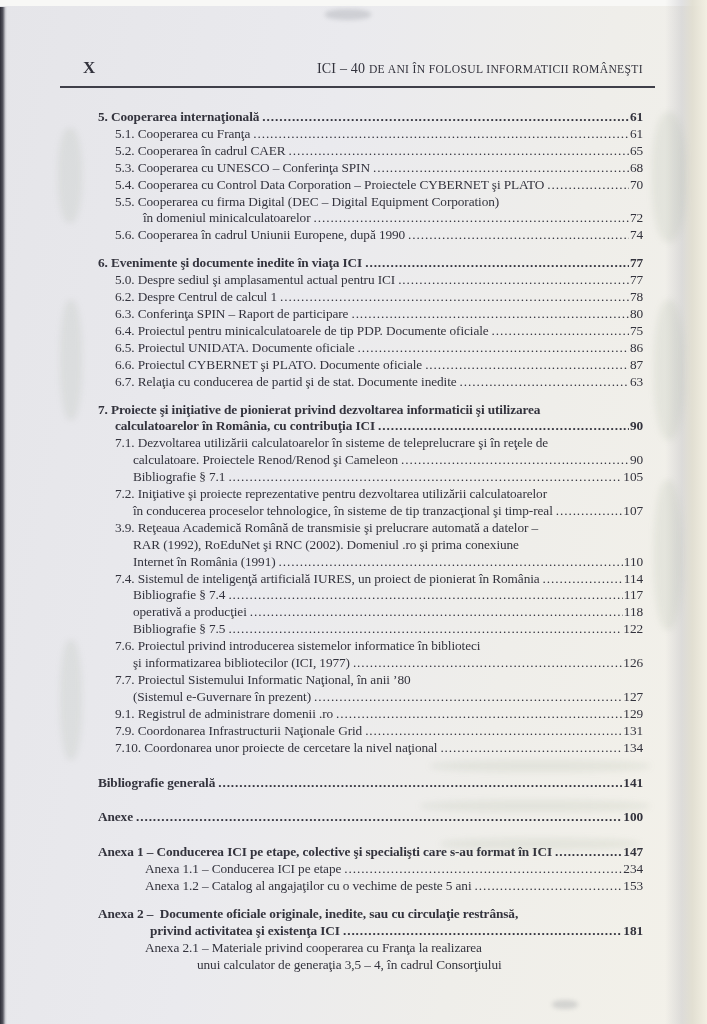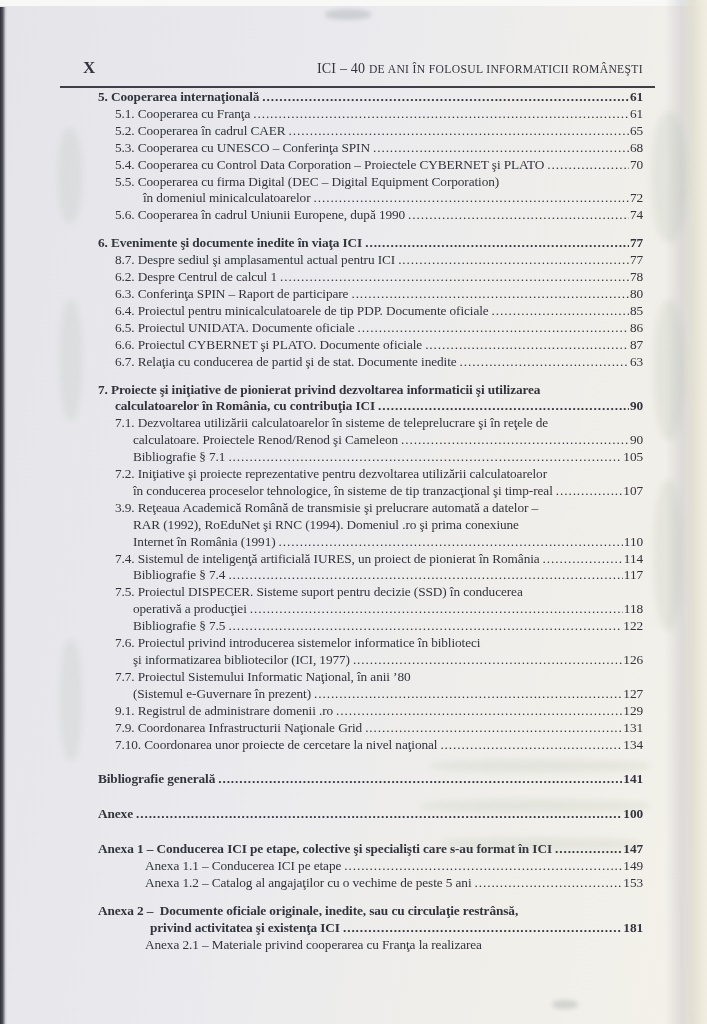--- a/index.html
+++ b/index.html
@@ -17,21 +17,21 @@
     background:linear-gradient(to right,rgba(170,170,178,0) 0%,rgba(165,165,174,.28) 40%,rgba(223,220,206,.85) 65%,#f2efe2 100%);}
   .smudge{position:absolute;filter:blur(3px);border-radius:45%;background:rgba(122,140,104,.10);}
   .smudge.gray{background:rgba(95,100,112,.20);filter:blur(2px);}
   
   .hdr{position:absolute;left:83px;right:64px;top:58px;display:flex;justify-content:space-between;align-items:baseline;}
   .pageno{font-weight:700;font-size:17px;letter-spacing:.5px;}
   .rtitle{font-size:11.6px;letter-spacing:.35px;white-space:nowrap;text-align:center;}
   .rtitle .lead{font-size:14px;letter-spacing:.2px;}
   .rule{position:absolute;left:60px;right:52px;top:86px;height:2px;background:var(--rule,#3f3f49);}
   
-  .toc{position:absolute;left:98px;top:89px;width:545px;font-size:13.3px;line-height:16.9px;letter-spacing:-.1px;}
+  .toc{position:absolute;left:98px;top:109px;width:545px;font-size:13.3px;line-height:16.9px;letter-spacing:-.1px;}
   .row{display:flex;align-items:baseline;}
   .row.b{font-weight:700;}
   .gap-md{margin-top:11px;}
   .gap-lg{margin-top:18px;}
   .i0{padding-left:0}.i1{padding-left:17px}.i2{padding-left:35px}.i3{padding-left:45px}
   .i4{padding-left:47px}.i5{padding-left:99px}.i6{padding-left:52px}
   .t{white-space:nowrap;}
   .leader{flex:1 1 auto;overflow:hidden;white-space:nowrap;margin:0 1px 0 3px;letter-spacing:.9px;min-width:5px;}
   .leader::before{content:"................................................................................................................................................................................";}
   .pg{white-space:nowrap;}
@@ -85,38 +85,38 @@
         <span class="t">5.6. Cooperarea în cadrul Uniunii Europene, după 1990</span>
         <span class="leader"></span>
         <span class="pg">74</span>
       </div>
       <div class="row i0 b gap-md">
         <span class="t">6. Evenimente şi documente inedite în viaţa ICI</span>
         <span class="leader"></span>
         <span class="pg">77</span>
       </div>
       <div class="row i1">
-        <span class="t">8.7. Despre sediul şi amplasamentul actual pentru ICI</span>
+        <span class="t">5.0. Despre sediul şi amplasamentul actual pentru ICI</span>
         <span class="leader"></span>
         <span class="pg">77</span>
       </div>
       <div class="row i1">
         <span class="t">6.2. Despre Centrul de calcul 1</span>
         <span class="leader"></span>
         <span class="pg">78</span>
       </div>
       <div class="row i1">
         <span class="t">6.3. Conferinţa SPIN – Raport de participare</span>
         <span class="leader"></span>
         <span class="pg">80</span>
       </div>
       <div class="row i1">
         <span class="t">6.4. Proiectul pentru minicalculatoarele de tip PDP. Documente oficiale</span>
         <span class="leader"></span>
-        <span class="pg">85</span>
+        <span class="pg">75</span>
       </div>
       <div class="row i1">
         <span class="t">6.5. Proiectul UNIDATA. Documente oficiale</span>
         <span class="leader"></span>
         <span class="pg">86</span>
       </div>
       <div class="row i1">
         <span class="t">6.6. Proiectul CYBERNET şi PLATO. Documente oficiale</span>
         <span class="leader"></span>
         <span class="pg">87</span>
@@ -152,39 +152,36 @@
       </div>
       <div class="row i2">
         <span class="t">în conducerea proceselor tehnologice, în sisteme de tip tranzacţional şi timp-real</span>
         <span class="leader"></span>
         <span class="pg">107</span>
       </div>
       <div class="row i1">
         <span class="t">3.9. Reţeaua Academică Română de transmisie şi prelucrare automată a datelor –</span>
       </div>
       <div class="row i2">
-        <span class="t">RAR (1992), RoEduNet şi RNC (1994). Domeniul .ro şi prima conexiune</span>
+        <span class="t">RAR (1992), RoEduNet şi RNC (2002). Domeniul .ro şi prima conexiune</span>
       </div>
       <div class="row i2">
         <span class="t">Internet în România (1991)</span>
         <span class="leader"></span>
         <span class="pg">110</span>
       </div>
       <div class="row i1">
         <span class="t">7.4. Sistemul de inteligenţă artificială IURES, un proiect de pionierat în România</span>
         <span class="leader"></span>
         <span class="pg">114</span>
       </div>
       <div class="row i2">
         <span class="t">Bibliografie § 7.4</span>
         <span class="leader"></span>
         <span class="pg">117</span>
-      </div>
-      <div class="row i1">
-        <span class="t">7.5. Proiectul DISPECER. Sisteme suport pentru decizie (SSD) în conducerea</span>
       </div>
       <div class="row i2">
         <span class="t">operativă a producţiei</span>
         <span class="leader"></span>
         <span class="pg">118</span>
       </div>
       <div class="row i2">
         <span class="t">Bibliografie § 7.5</span>
         <span class="leader"></span>
         <span class="pg">122</span>
@@ -231,37 +228,40 @@
         <span class="pg">100</span>
       </div>
       <div class="row i0 b gap-lg">
         <span class="t">Anexa 1 – Conducerea ICI pe etape, colective şi specialişti care s-au format în ICI</span>
         <span class="leader"></span>
         <span class="pg">147</span>
       </div>
       <div class="row i4">
         <span class="t">Anexa 1.1 – Conducerea ICI pe etape</span>
         <span class="leader"></span>
-        <span class="pg">149</span>
+        <span class="pg">234</span>
       </div>
       <div class="row i4">
         <span class="t">Anexa 1.2 – Catalog al angajaţilor cu o vechime de peste 5 ani</span>
         <span class="leader"></span>
         <span class="pg">153</span>
       </div>
       <div class="row i0 b gap-md">
         <span class="t">Anexa 2 – &nbsp;Documente oficiale originale, inedite, sau cu circulaţie restrânsă,</span>
       </div>
       <div class="row i6 b">
         <span class="t">privind activitatea şi existenţa ICI</span>
         <span class="leader"></span>
         <span class="pg">181</span>
       </div>
       <div class="row i4">
         <span class="t">Anexa 2.1 – Materiale privind cooperarea cu Franţa la realizarea</span>
+      </div>
+      <div class="row i5">
+        <span class="t">unui calculator de generaţia 3,5 – 4, în cadrul Consorţiului</span>
       </div>
     </main>
 
   <div class="edge-top"></div>
   <div class="edge-left"></div>
   <div class="edge-right"></div>
   <div class="smudge gray" style="left:325px;top:9px;width:46px;height:11px;"></div>
   <div class="smudge" style="left:652px;top:112px;width:34px;height:130px;"></div>
   <div class="smudge" style="left:58px;top:128px;width:24px;height:95px;"></div>
   <div class="smudge" style="left:654px;top:300px;width:30px;height:140px;"></div>

